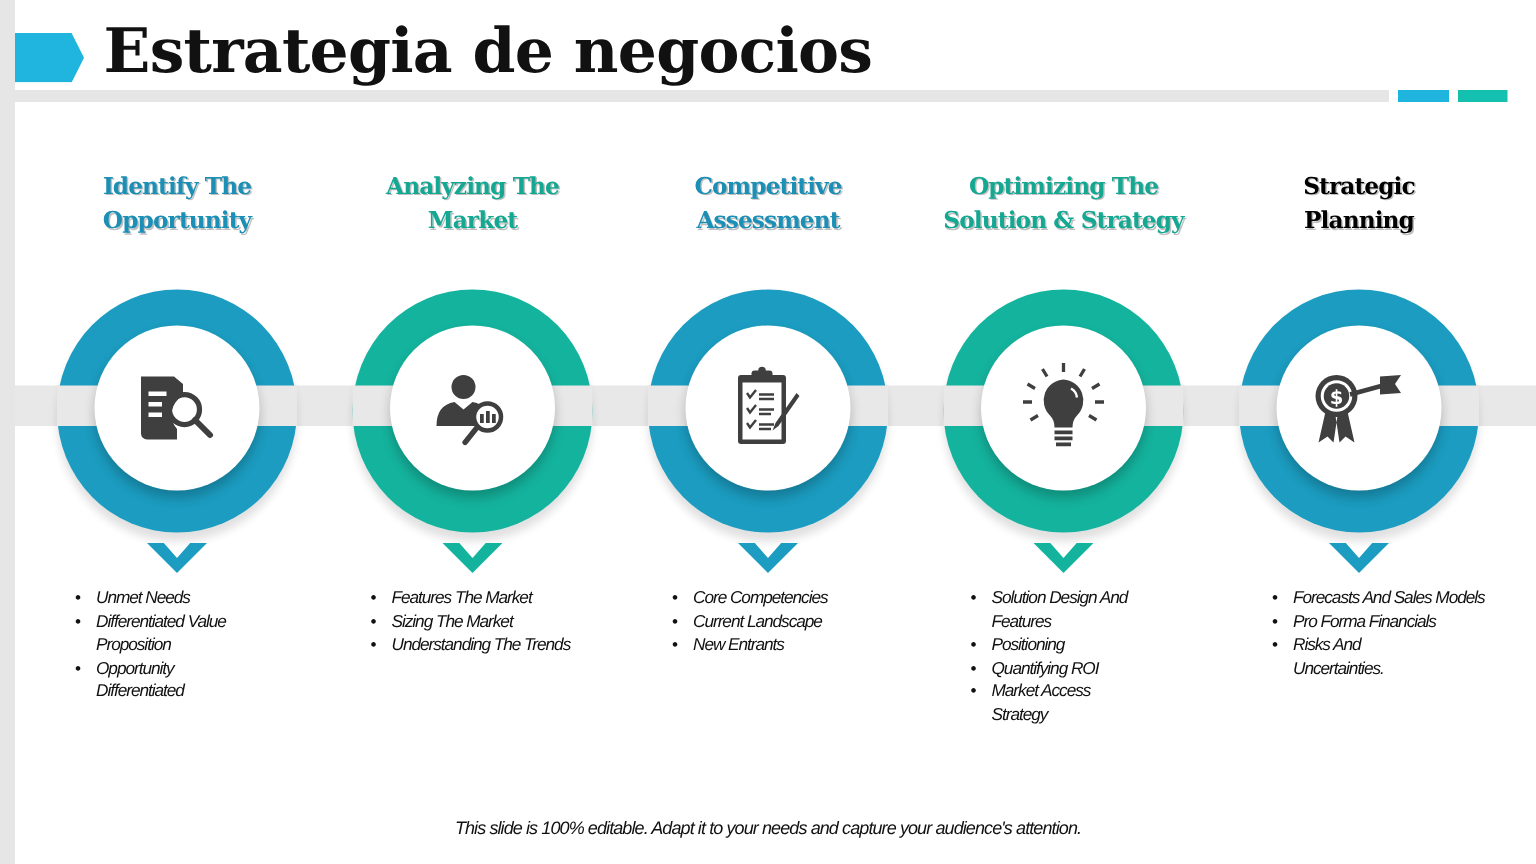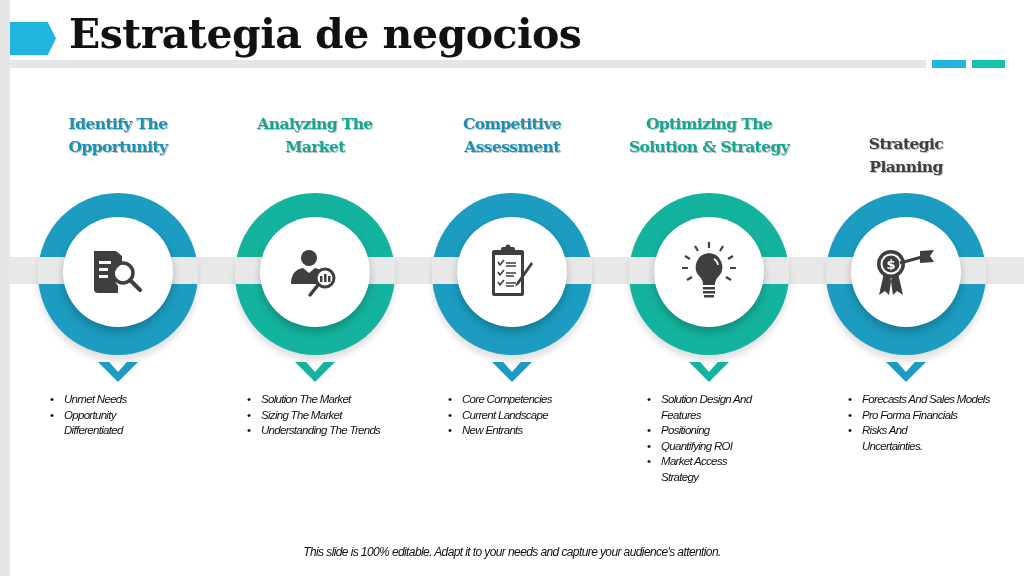--- a/index.html
+++ b/index.html
@@ -49,20 +49,21 @@
         <rect x="7" y="19" width="9" height="3" fill="#fff"></rect>
         <rect x="7" y="26" width="9" height="3" fill="#fff"></rect>
         <circle cx="31" cy="24" r="10" fill="none" stroke="#3f3f3f" stroke-width="3.5"></circle>
         <line x1="38" y1="31" x2="48" y2="41" stroke="#3f3f3f" stroke-width="4" stroke-linecap="round"></line>
       </svg>
     </span>
   </div>
   <div class="chevron" style="background:#1b9cc0;"></div>
   <ul class="bullets" style="left:26px;">
     <li>Unmet Needs</li>
+    <li style="width:150px;">Differentiated Value Proposition</li>
     <li style="width:120px;">Opportunity Differentiated</li>
   </ul>
 </div>
 
 <div class="step" style="left:217px;">
   <div class="step-title" style="color:#14a893;">
     <div>Analyzing The</div>
     <div>Market</div>
   </div>
   <div class="ring" style="background:#14b39d;"></div>
@@ -75,21 +76,21 @@
         <circle cx="36" cy="32" r="9" fill="#fff" stroke="#3f3f3f" stroke-width="3"></circle>
         <rect x="31" y="30" width="2.5" height="6" fill="#3f3f3f"></rect>
         <rect x="35" y="28" width="2.5" height="8" fill="#3f3f3f"></rect>
         <rect x="39" y="30" width="2.5" height="6" fill="#3f3f3f"></rect>
         <line x1="29" y1="39" x2="21" y2="49" stroke="#3f3f3f" stroke-width="3.5" stroke-linecap="round"></line>
       </svg>
     </span>
   </div>
   <div class="chevron" style="background:#14b39d;"></div>
   <ul class="bullets" style="left:26px;">
-    <li>Solution The Market</li>
+    <li>Features The Market</li>
     <li>Sizing The Market</li>
     <li style="width:140px;">Understanding The Trends</li>
   </ul>
 </div>
 
 <div class="step" style="left:414px;">
   <div class="step-title" style="color:#1b8fb5;">
     <div>Competitive</div>
     <div>Assessment</div>
   </div>
@@ -138,21 +139,21 @@
   <div class="chevron" style="background:#14b39d;"></div>
   <ul class="bullets" style="left:32px;">
     <li style="width:140px;">Solution Design And Features</li>
     <li>Positioning</li>
     <li>Quantifying ROI</li>
     <li style="width:110px;">Market Access Strategy</li>
   </ul>
 </div>
 
 <div class="step" style="left:808px;">
-  <div class="step-title" style="color:#404040;margin-top:20px;">
+  <div class="step-title" style="color:#000000;">
     <div>Strategic</div>
     <div>Planning</div>
   </div>
   <div class="ring" style="background:#1b9cc0;"></div>
   <div class="ring-band"></div>
   <div class="inner">
     <span>
       <svg width="60" height="50" viewBox="0 0 60 50">
         <path d="M8 26 l-5 22 l6 -4 l4 4 l3 -20z M22 26 l5 22 l-6 -4 l-4 4 l-3 -20z" fill="#3f3f3f"></path>
         <circle cx="15" cy="17" r="14" fill="#3f3f3f"></circle>

